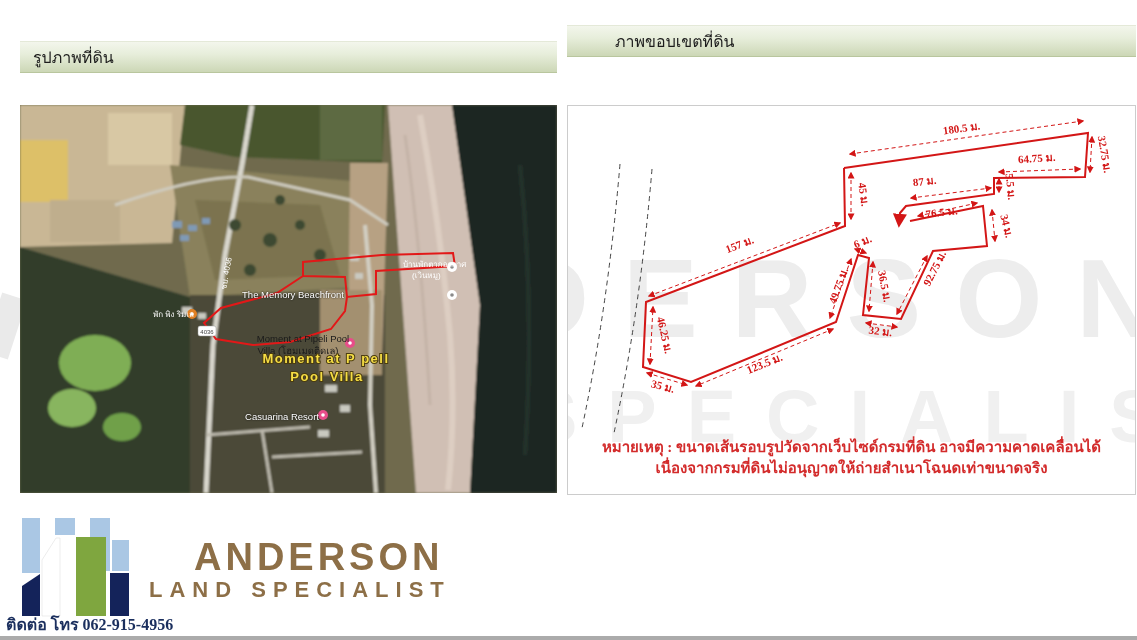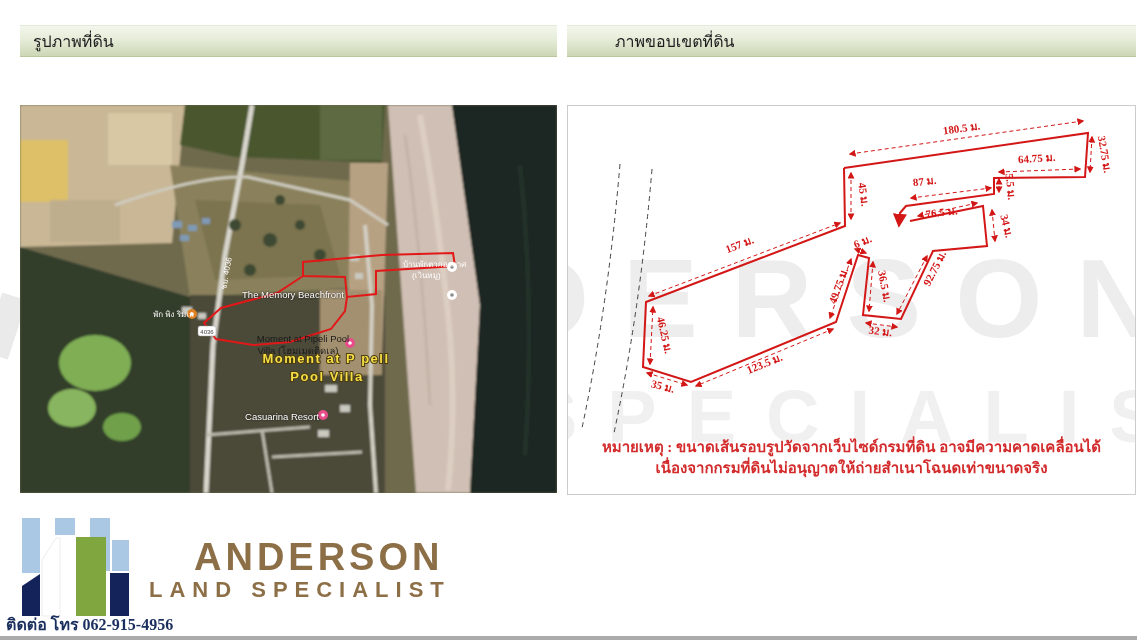--- a/index.html
+++ b/index.html
@@ -9,21 +9,21 @@
   }
   
   .hdr{
     position:absolute;top:25px;height:32px;
     background:linear-gradient(to bottom,#f3f6ec 0%,#e7eedb 40%,#ccd7b6 100%);
     border-top:1px solid #e4e9d8;border-bottom:1px solid #b9c69e;
     box-sizing:border-box;
     display:flex;align-items:center;padding-left:13px;
     font-family:"Liberation Serif",serif;font-size:16px;color:#1c1c1c;
   }
-  .hdr-left{left:20px;width:537px;}
+  .hdr-left{left:20px;width:537px;margin-top:16px;}
   .hdr-right{left:567px;width:569px;padding-left:48px;}
 
   
   .map-wrap{position:absolute;left:20px;top:105px;width:537px;height:388px;background:#6b6a4c;}
   .map-wrap svg{display:block;}
 
   
   .diag-wrap{
     position:absolute;left:567px;top:105px;width:569px;height:390px;
     background:#ffffff;border:1px solid #cccccc;box-sizing:border-box;overflow:hidden;

